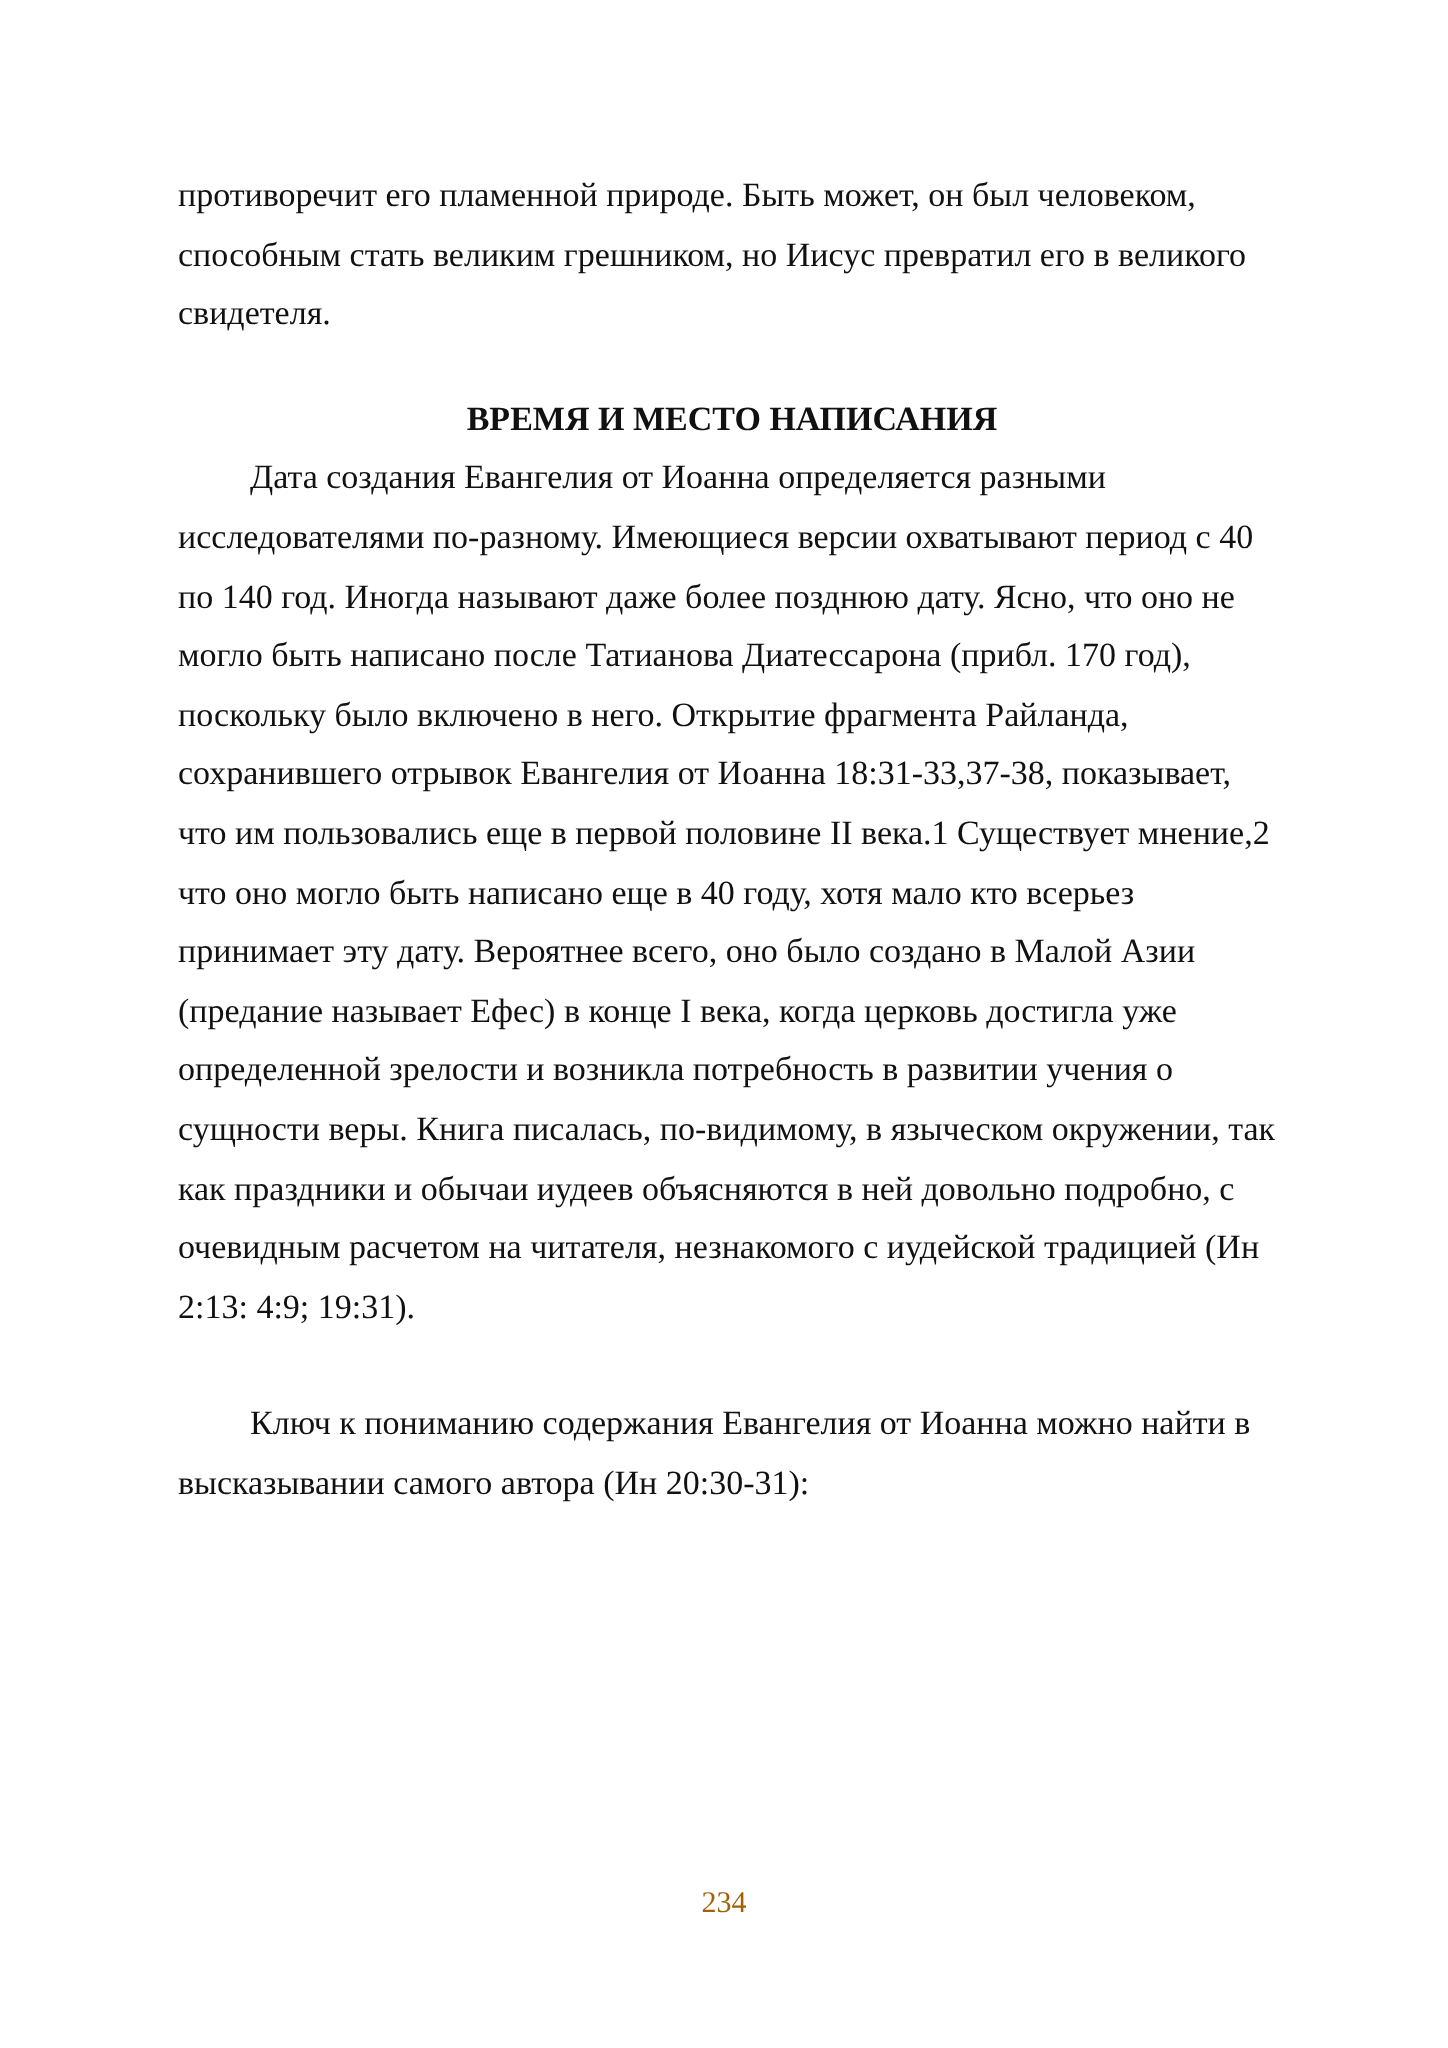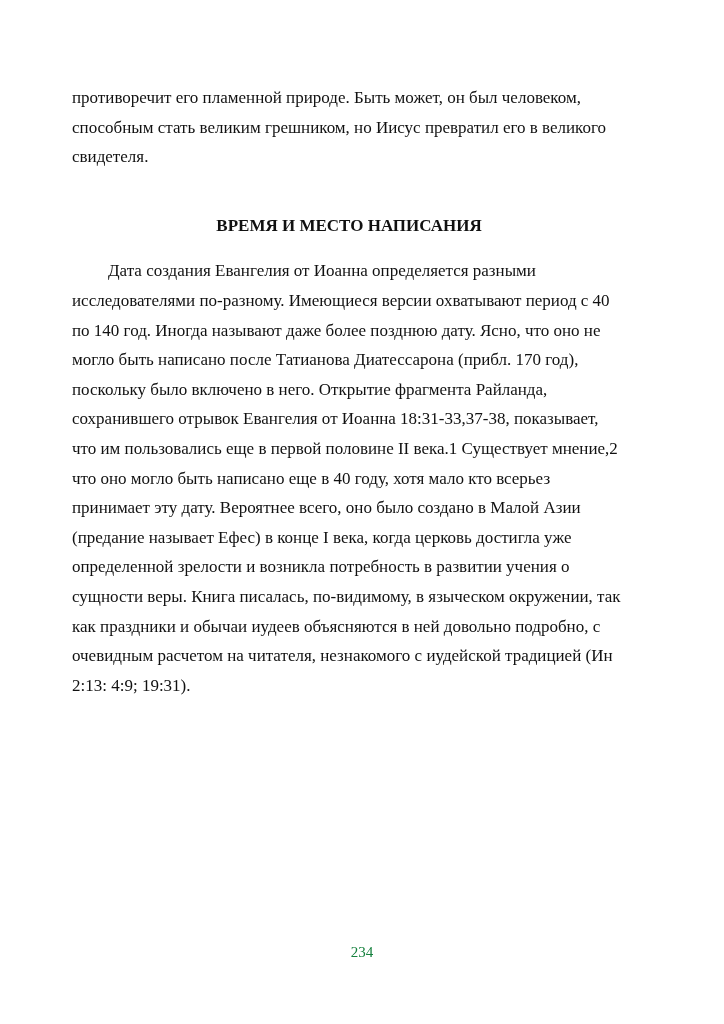--- a/index.html
+++ b/index.html
@@ -10,72 +10,73 @@
     body {
       width: 724px;
       height: 1024px;
       position: relative;
       overflow: hidden;
       font-family: "Liberation Serif", "DejaVu Serif", serif;
       color: #111111;
     }
     .page {
       position: absolute;
-      left: 72px;
+      left: 89px;
       top: 83px;
       width: 554px;
     }
     p {
       margin: 0;
       font-size: 17px;
       line-height: 29.6px;
       text-align: justify;
     }
     p.indent {
       text-indent: 36px;
     }
     p.last-left {
       text-align: left;
     }
     h2 {
-      margin: 16px;
+      margin: 0;
       font-size: 17px;
       font-weight: bold;
       text-align: center;
       line-height: 29.6px;
     }
     .gap-before-h1 {
       height: 23px;
     }
     .gap-before-h2 {
       height: 29px;
     }
     .page-number {
       position: absolute;
       left: 0;
       width: 724px;
       top: 944px;
       text-align: center;
       font-size: 15px;
       font-family: "Liberation Serif", "DejaVu Serif", serif;
-      color: #15803d;
+      color: #a16207;
     }
   </style>
 </head>
 <body>
 
 <div class="page">
   <p class="last-left">противоречит его пламенной природе. Быть может, он был человеком, способным стать великим грешником, но Иисус превратил его в великого свидетеля.</p>
 
   <div class="gap-before-h1"></div>
 
   <section>
     <h2>ВРЕМЯ И МЕСТО НАПИСАНИЯ</h2>
     <p class="indent last-left">Дата создания Евангелия от Иоанна определяется разными исследователями по-разному. Имеющиеся версии охватывают период с 40 по 140 год. Иногда называют даже более позднюю дату. Ясно, что оно не могло быть написано после Татианова Диатессарона (прибл. 170 год), поскольку было включено в него. Открытие фрагмента Райланда, сохранившего отрывок Евангелия от Иоанна 18:31-33,37-38, показывает, что им пользовались еще в первой половине II века.1 Существует мнение,2 что оно могло быть написано еще в 40 году, хотя мало кто всерьез принимает эту дату. Вероятнее всего, оно было создано в Малой Азии (предание называет Ефес) в конце I века, когда церковь достигла уже определенной зрелости и возникла потребность в развитии учения о сущности веры. Книга писалась, по-видимому, в языческом окружении, так как праздники и обычаи иудеев объясняются в ней довольно подробно, с очевидным расчетом на читателя, незнакомого с иудейской традицией (Ин 2:13: 4:9; 19:31).</p>
   </section>
 
   <div class="gap-before-h2"></div>
 
   <section>
+    <p class="indent last-left">Ключ к пониманию содержания Евангелия от Иоанна можно найти в высказывании самого автора (Ин 20:30-31):</p>
   </section>
 </div>
 
 <div class="page-number">234</div>
 
 </body></html>

